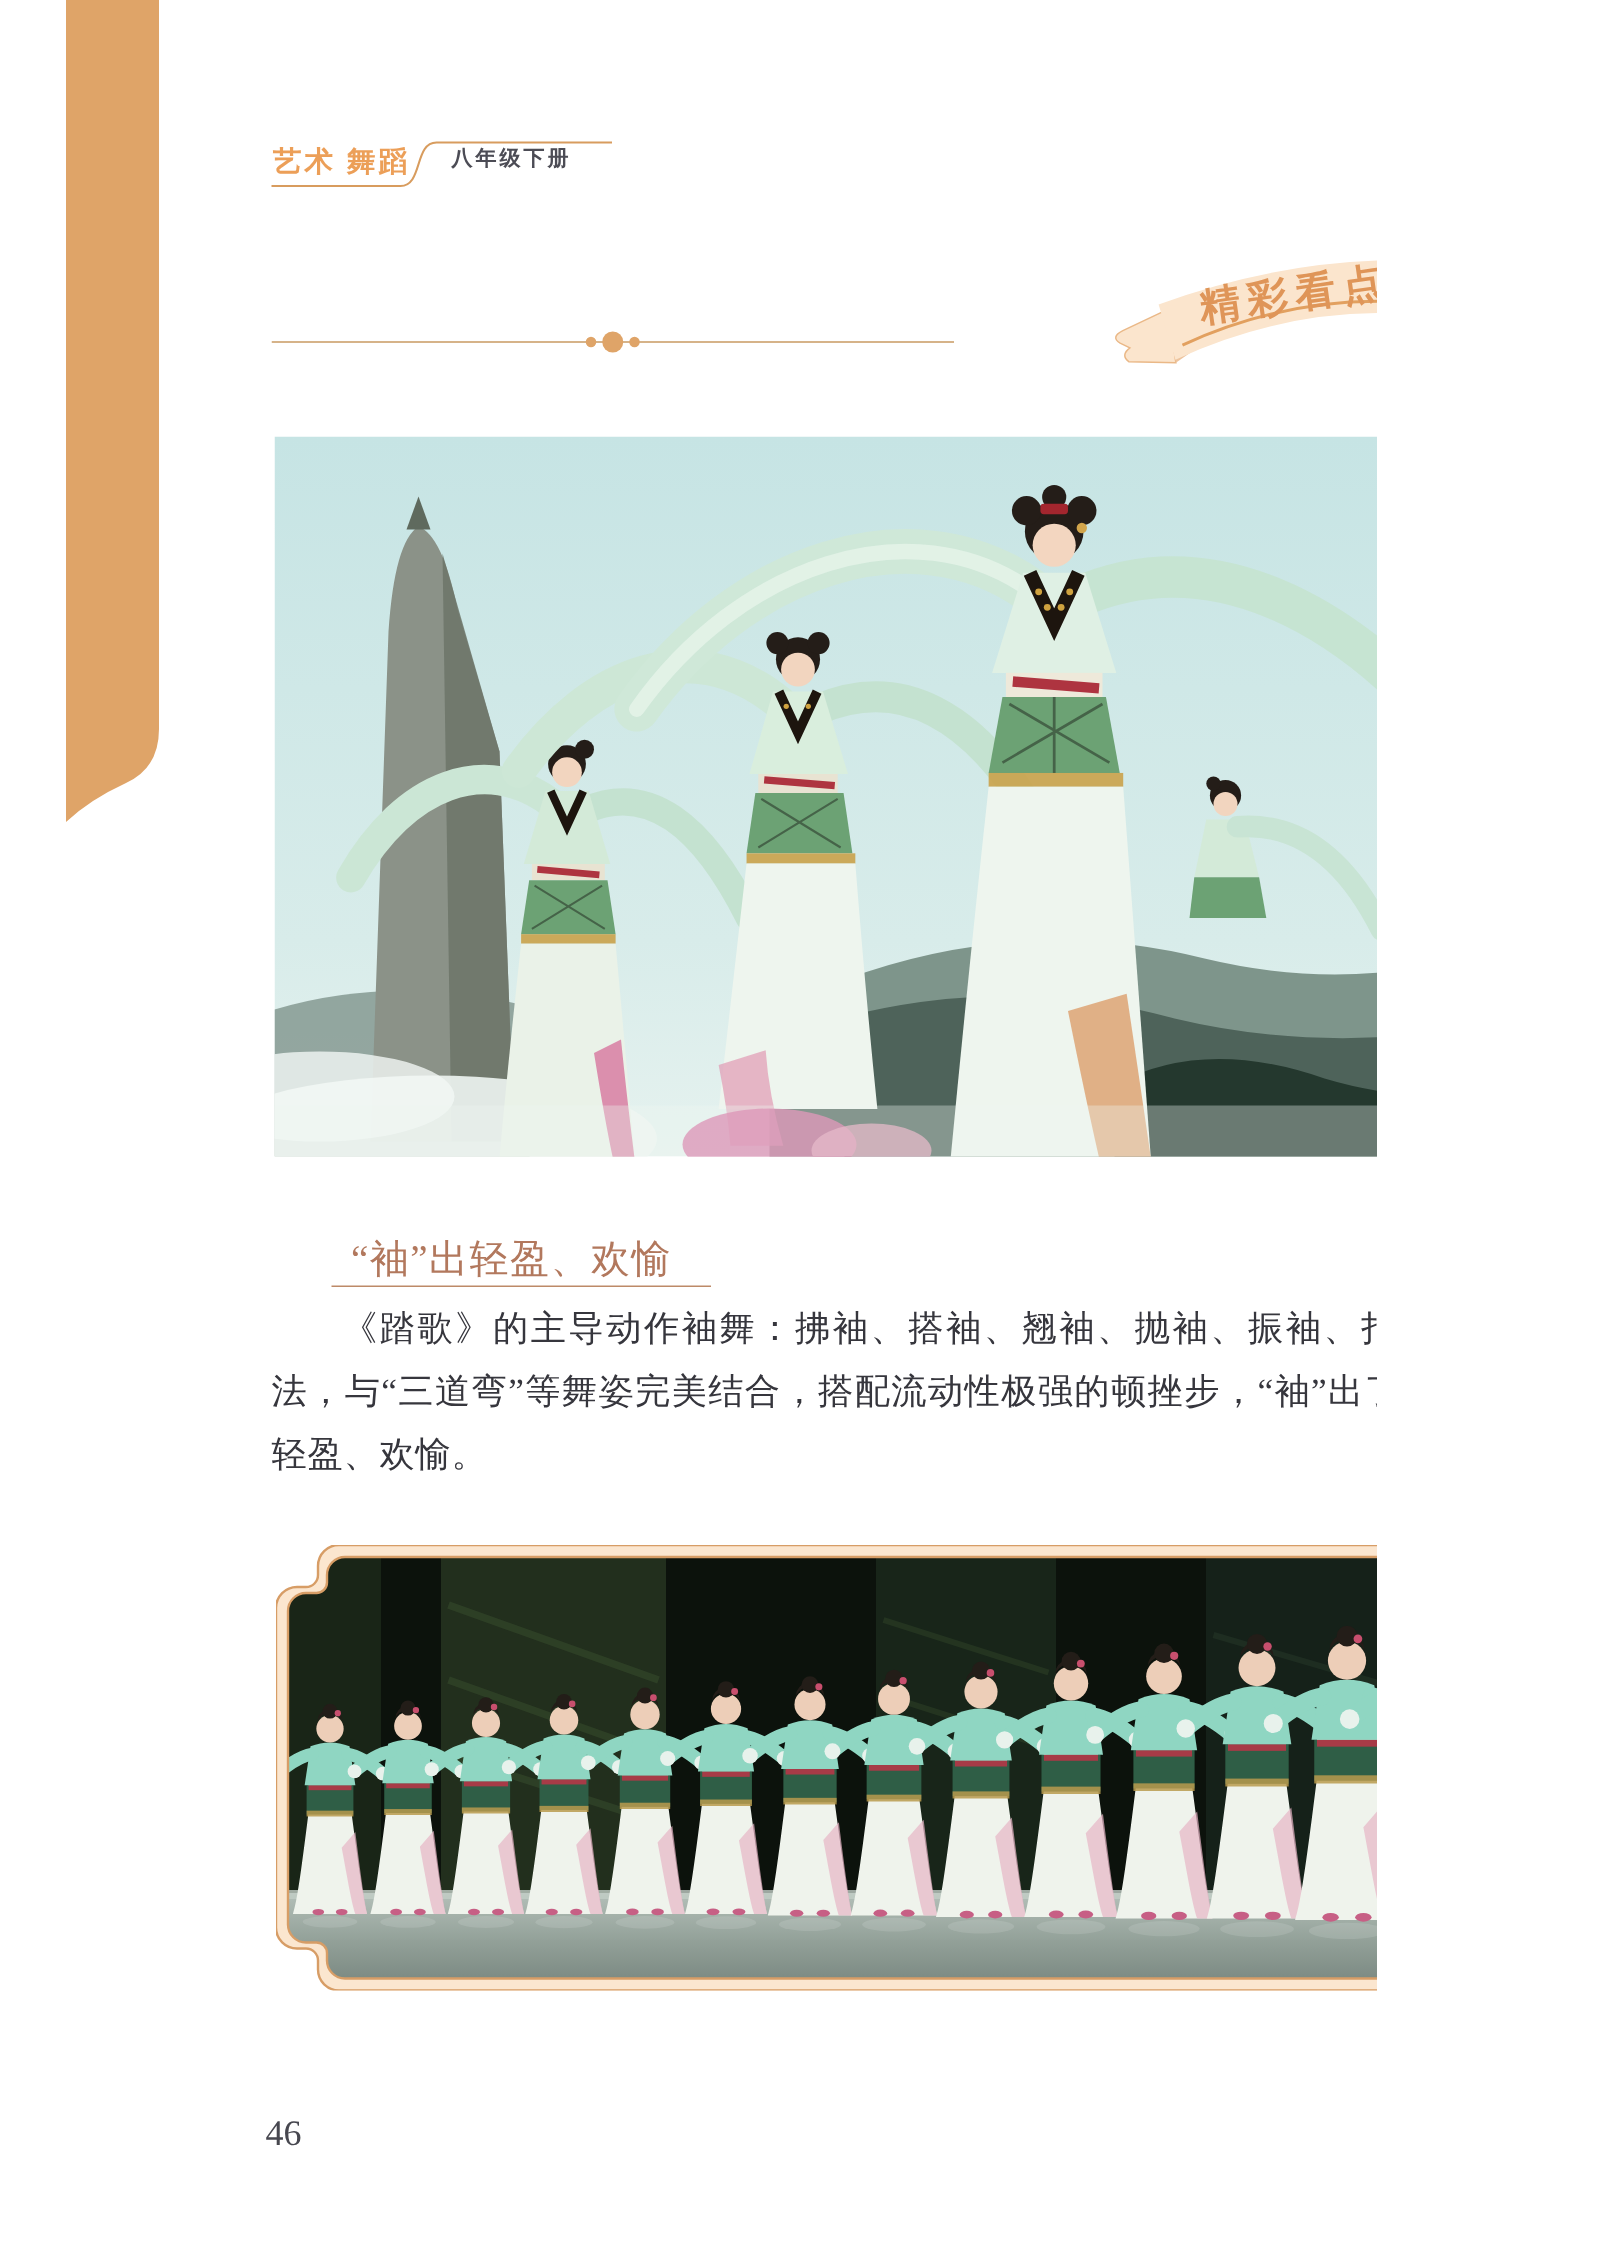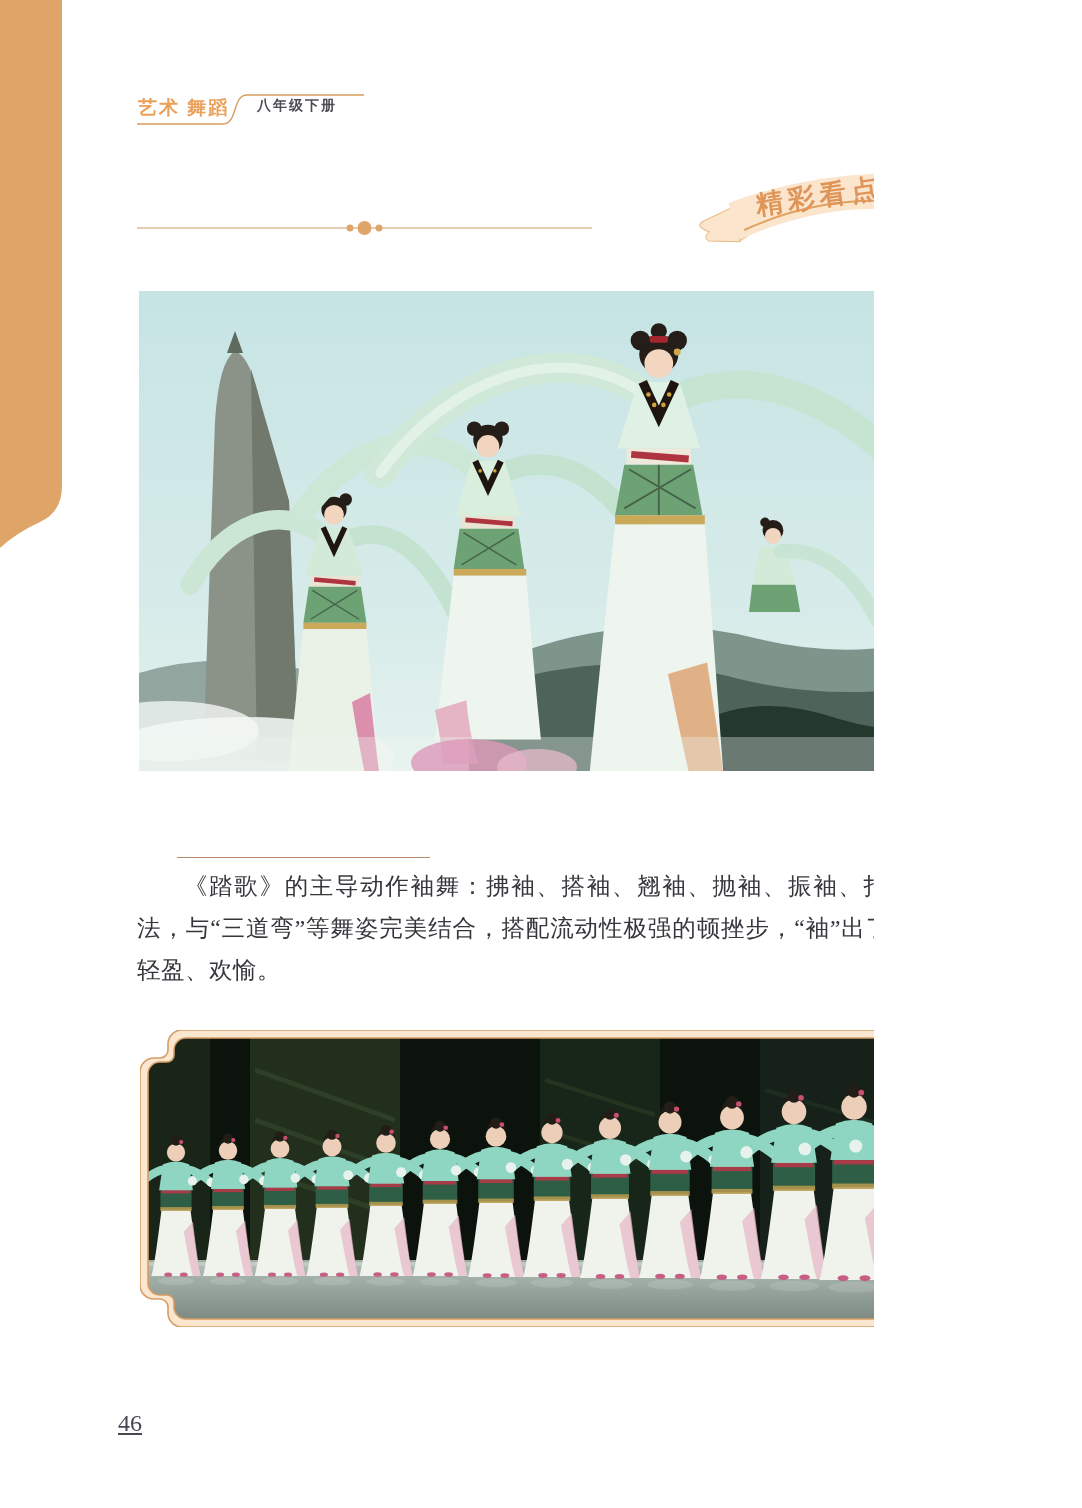--- a/index.html
+++ b/index.html
@@ -1,17 +1,17 @@
 <!DOCTYPE html>
 <html><head>
 <meta charset="utf-8">
 <style>
   html,body{margin:0;padding:0;}
   body{background:#ffffff;font-family:"Liberation Sans",sans-serif;}
-  .page{position:relative;width:874px;height:1508px;background:#ffffff;overflow:hidden;}
+  .page{position:relative;width:874px;height:1508px;background:#ffffff;overflow:hidden;margin-left:44px;}
 
   
   .sidebar{position:absolute;left:0;top:0;width:70px;height:560px;}
 
   
   .header-tab{position:absolute;left:136px;top:88px;width:420px;height:48px;}
   .header-tab svg{position:absolute;left:0;top:0;}
   .hdr-subject{position:absolute;left:2px;top:7px;font-size:19px;font-weight:bold;
     color:#ec9f58;letter-spacing:2px;white-space:nowrap;}
   .hdr-volume{position:absolute;left:121px;top:9px;font-size:14px;font-weight:bold;
@@ -36,22 +36,22 @@
 
   
   .body-par{position:absolute;left:137px;top:865px;width:826px;
     font-family:"Liberation Serif",serif;font-size:23.5px;color:#36363d;
     line-height:42px;text-indent:2em;text-align:justify;letter-spacing:0.5px;}
 
   
   .photo2{position:absolute;left:140px;top:1030px;width:810px;height:297px;}
 
   
-  .page-num{position:absolute;left:118px;top:1410px;font-family:"Liberation Serif",serif;
-    font-size:24px;color:#47474f;text-decoration:underline;}
+  .page-num{position:absolute;left:133px;top:1410px;font-family:"Liberation Serif",serif;
+    font-size:24px;color:#47474f;}
 </style>
 </head>
 <body>
 
 <div class="page">
 
   <svg class="sidebar" viewBox="0 0 70 560" aria-hidden="true">
     <path d="M0,0 H62 V486 Q62,512 40,522 Q16,533 0,548 Z" fill="#dfa468"></path>
   </svg>
 
@@ -184,20 +184,21 @@
     </g>
 
     <path d="M760,140 C800,180 806,240 782,305" fill="none" stroke="#c8e4d4" stroke-width="16" stroke-linecap="round" opacity="0.95"></path>
 
     <ellipse cx="330" cy="472" rx="58" ry="24" fill="#d4679b" opacity="0.8"></ellipse>
     <ellipse cx="398" cy="476" rx="40" ry="18" fill="#e19ab4" opacity="0.75"></ellipse>
 
     <rect x="0" y="446" width="810" height="34" fill="#eef5f2" opacity="0.35"></rect>
   </svg>
 
+  <div class="sec-heading">“袖”出轻盈、欢愉</div>
   <div class="sec-underline"></div>
 
   <div class="body-par">《踏歌》的主导动作袖舞：拂袖、搭袖、翘袖、抛袖、振袖、打袖等技法，与“三道弯”等舞姿完美结合，搭配流动性极强的顿挫步，“袖”出了舞蹈的轻盈、欢愉。</div>
 
   <svg class="photo2" viewBox="0 0 810 297" aria-hidden="true">
     <defs>
       <linearGradient id="floor" x1="0" y1="0" x2="0" y2="1">
         <stop offset="0" stop-color="#b3bfb8"></stop>
         <stop offset="0.5" stop-color="#92a098"></stop>
         <stop offset="1" stop-color="#76847d"></stop>

